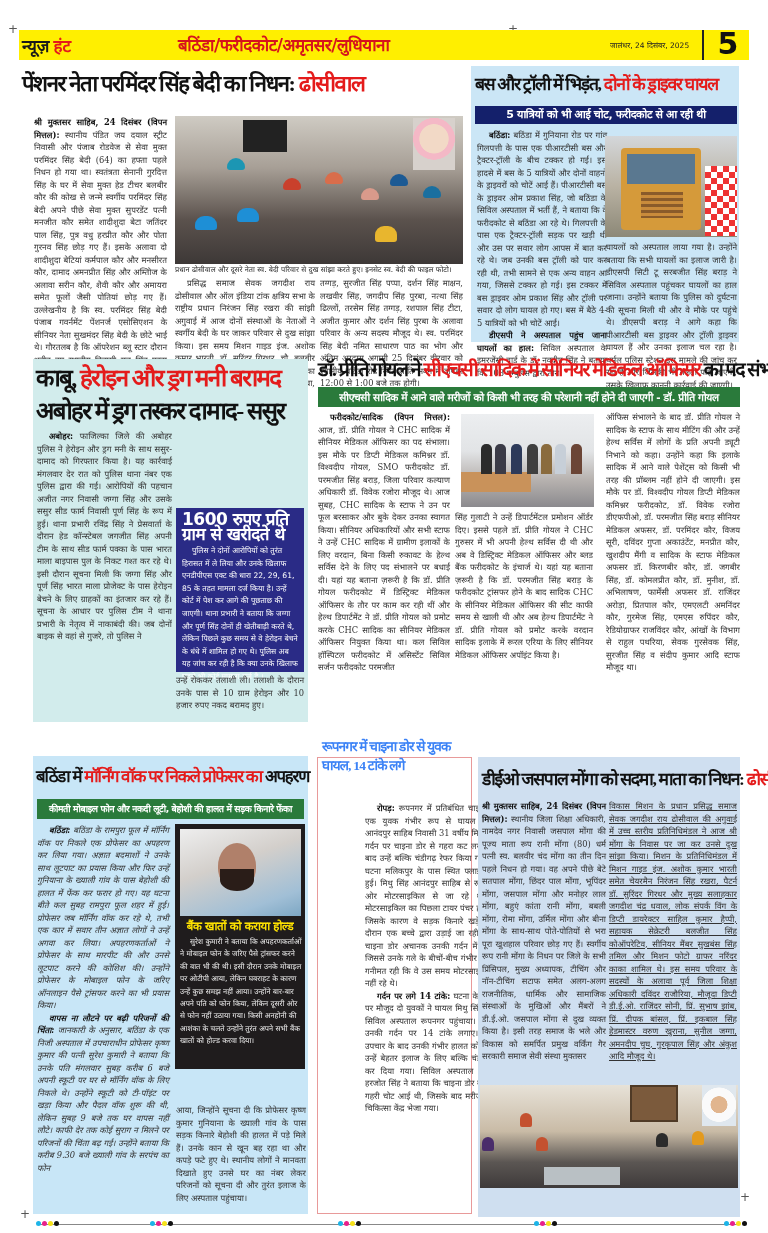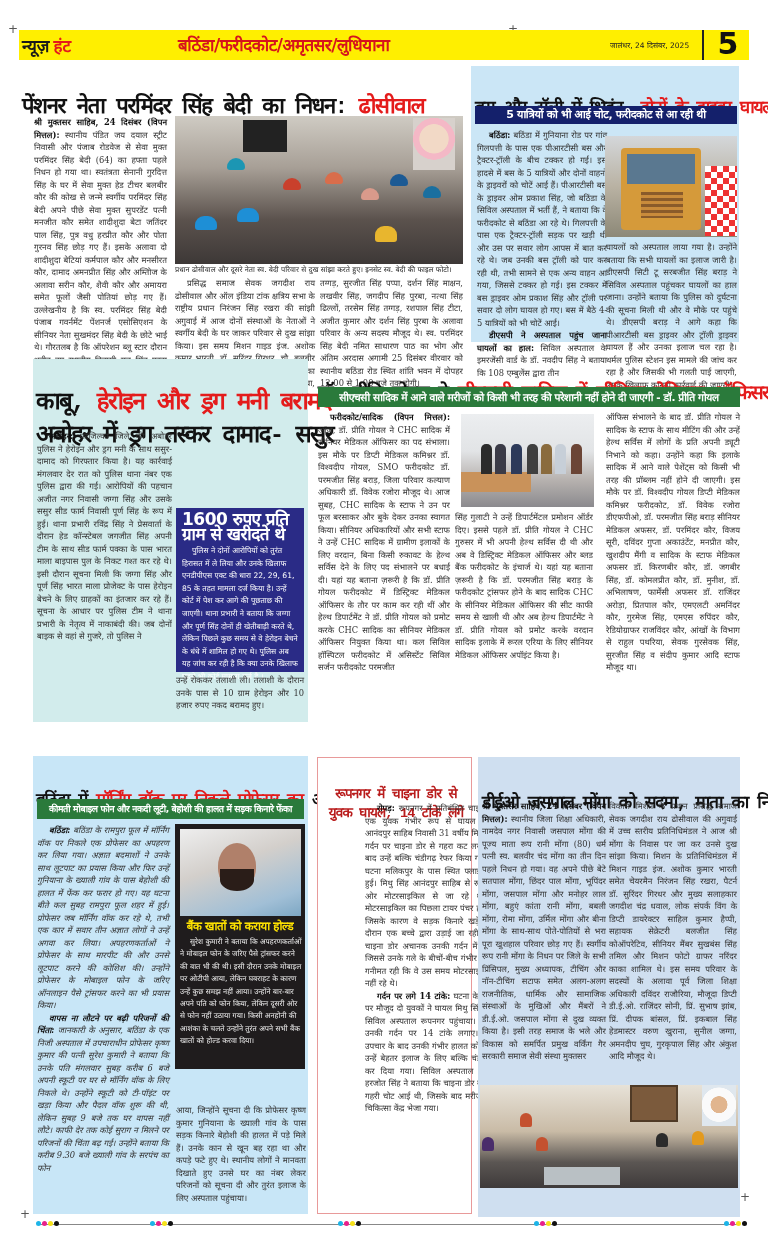--- a/index.html
+++ b/index.html
@@ -11,21 +11,21 @@
   .masthead-ext { position: absolute; left: 505px; top: 30px; width: 200px; height: 30px; background: #ffef00; }
   .logo { position: absolute; left: 22px; top: 30px; height: 30px; display: flex; align-items: flex-end; font-family: "DejaVu Sans", sans-serif; font-weight: bold; font-size: 17px; line-height: 28px; }
   .logo .l1 { color: #1a1a1a; }
   .logo .l2 { color: #e41b1b; margin-left: 4px; }
   .edition { position: absolute; left: 178px; top: 30px; height: 30px; line-height: 30px; color: #d6141c; font-family: "DejaVu Sans", sans-serif; font-weight: bold; font-size: 17px; letter-spacing: -0.5px; }
   .dateline { position: absolute; left: 610px; top: 30px; height: 30px; line-height: 32px; font-size: 7.5px; font-family: "DejaVu Sans", sans-serif; color: #222; }
   .pagebar { position: absolute; left: 702px; top: 30px; width: 2px; height: 30px; background: #222; }
   .pageno { position: absolute; left: 708px; top: 26px; width: 40px; height: 36px; line-height: 36px; font-family: "DejaVu Sans", sans-serif; font-weight: bold; font-size: 30px; color: #111; text-align: center; }
   .pageno-bg { position: absolute; left: 705px; top: 30px; width: 44px; height: 30px; background: #ffef00; }
 
-  h1, h2, h3 { font-family: Liberation Mono, monospace; font-weight: bold; letter-spacing: -1px; margin-top: 24px; }
+  h1, h2, h3 { font-family: Liberation Serif, serif; font-weight: bold; letter-spacing: -1px; }
   .red { color: #e41b1b; }
 
   .col { font-size: 8.3px; line-height: 12.5px; text-align: justify; color: #333; }
   .col b { color: #111; }
 
   
   .s1-head { position: absolute; left: 22px; top: 66px; width: 290px; font-size: 22px; line-height: 36px; color: #111; white-space: nowrap; letter-spacing: -1.4px; }
   .s1-col1 { position: absolute; left: 34px; top: 116px; width: 133px; }
   .s1-photo { position: absolute; left: 175px; top: 116px; width: 288px; height: 148px; background: linear-gradient(180deg,#cfcbc3 0%, #a79f96 35%, #5b524d 70%, #3d3837 100%); overflow: hidden; }
   .s1-photo .tv { position: absolute; left: 68px; top: 4px; width: 44px; height: 32px; background: #222; }
@@ -74,28 +74,28 @@
   .s5-box2 { position: absolute; left: 175px; top: 824px; width: 130px; height: 245px; background: #1f1c1d; }
   .s5-photo { position: absolute; left: 180px; top: 829px; width: 121px; height: 87px; background: linear-gradient(160deg,#eeeeee 0%,#d3cfcb 40%,#a1bfd6 80%,#7da7c4 100%); overflow: hidden; }
   .s5-photo .face { position: absolute; left: 38px; top: 14px; width: 38px; height: 46px; border-radius: 50% 50% 45% 45%; background: #b0806a; }
   .s5-photo .beard { position: absolute; left: 40px; top: 40px; width: 34px; height: 22px; border-radius: 0 0 50% 50%; background: #2a1d18; }
   .s5-box2-head { position: absolute; left: 177px; top: 918px; width: 126px; font-family: "DejaVu Sans", sans-serif; font-weight: bold; font-size: 11.5px; line-height: 16px; color: #ffe300; text-align: center; letter-spacing: -0.4px; white-space: nowrap; }
   .s5-box2-body { position: absolute; left: 180px; top: 936px; width: 122px; font-family: "DejaVu Sans", sans-serif; font-size: 7.4px; line-height: 12.4px; color: #f1f1f1; text-indent: 10px; }
   .s5-col2 { position: absolute; left: 176px; top: 1104px; width: 130px; }
 
   
   .s6-box { position: absolute; left: 317px; top: 757px; width: 155px; height: 457px; border: 1.5px solid #e89a9a; background: #fff; }
-  .s6-head { position: absolute; left: 322px; top: 761px; width: 148px; font-size: 13.5px; line-height: 19px; color: #b91c1c; letter-spacing: -0.8px; text-align: center; }
+  .s6-head { position: absolute; left: 322px; top: 737px; width: 148px; font-size: 13.5px; line-height: 19px; color: #3b82f6; letter-spacing: -0.8px; }
   .s6-col { position: absolute; left: 323px; top: 802px; width: 145px; margin-left: 42px; }
 
   
   .s7-box { position: absolute; left: 478px; top: 757px; width: 262px; height: 460px; background: #cfdff0; }
   .s7-head { position: absolute; left: 482px; top: 764px; width: 260px; font-size: 17.5px; line-height: 30px; color: #111; white-space: nowrap; letter-spacing: -1.3px; }
   .s7-col1 { position: absolute; left: 482px; top: 800px; width: 124px; }
-  .s7-col2 { position: absolute; left: 609px; top: 800px; width: 128px; }
+  .s7-col2 { position: absolute; left: 609px; top: 800px; width: 128px; text-decoration: underline; }
   .s7-photo { position: absolute; left: 480px; top: 1085px; width: 258px; height: 103px; background: linear-gradient(180deg,#e7e2d8 0%,#c9bba6 45%,#5b5653 75%,#3e3a3a 100%); overflow: hidden; }
   .s7-photo .inset { position: absolute; right: 2px; top: 0; width: 34px; height: 41px; background: radial-gradient(circle at 50% 48%, #e1b58e 0 30%, #fafafa 32% 62%, #dfe7ee 64%); }
   .s7-photo .frame { position: absolute; left: 150px; top: 0; width: 48px; height: 37px; background: #7b5a3c; border: 2px solid #4f3a26; }
   .s7-photo .table { position: absolute; left: 64px; top: 82px; width: 76px; height: 18px; background: #b9c0c4; }
 
   .pp { position: absolute; width: 12px; height: 14px; border-radius: 6px 6px 2px 2px; }
 
   
   .footer-line { position: absolute; left: 40px; top: 1224px; width: 700px; height: 1px; background: #888; }
   .cmyk { position: absolute; top: 1221px; display: flex; gap: 1px; }

